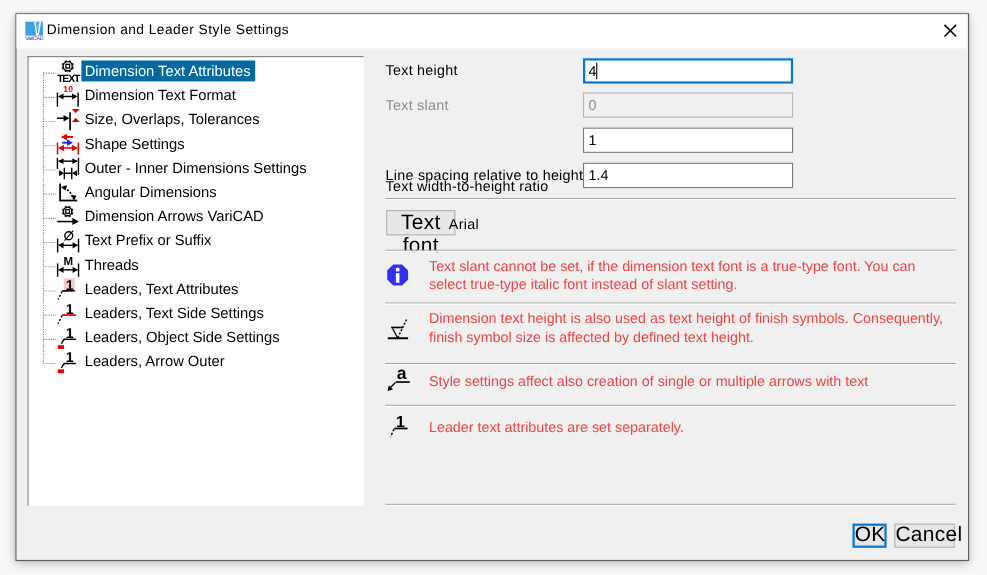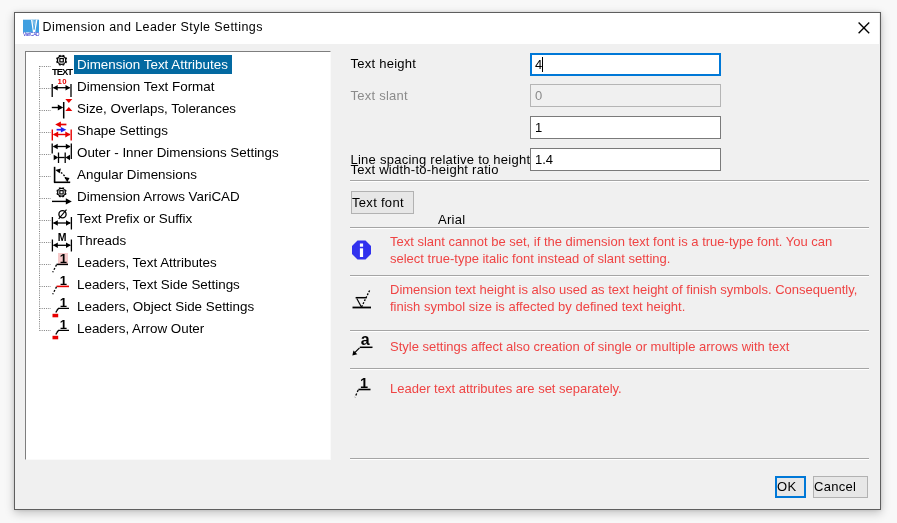--- a/index.html
+++ b/index.html
@@ -6,21 +6,21 @@
 body{font-family:"Liberation Sans",sans-serif;position:relative;}
 .abs{position:absolute;}
 #dlg{left:14px;top:12px;width:865px;height:496px;background:#f0f0f0;border:1px solid #5e5e5e;
  box-shadow:0 3px 9px rgba(0,0,0,.22),0 0 3px rgba(0,0,0,.12);}
 #titlebar{left:15px;top:13px;width:864px;height:31px;background:#ffffff;}
 #title{left:42.5px;top:20px;font-size:12.5px;letter-spacing:0.42px;color:#000;}
 #tree{left:25px;top:51px;width:304px;height:407px;background:#fff;border:1px solid #7e7e7e;border-right-color:#fafafa;border-bottom-color:#fafafa;}
 .lbl{font-size:13px;letter-spacing:0.25px;color:#000;white-space:nowrap;}
 .inp{box-sizing:border-box;width:191px;height:23px;background:#fff;border:1px solid #7a7a7a;font-size:13px;color:#000;line-height:21px;padding-left:4px;white-space:pre;}
 .sep{left:350px;width:519px;height:0;border-top:1px solid #a5a5a5;border-bottom:1px solid #ffffff;}
-.btn{box-sizing:border-box;background:#e7e7e7;border:1px solid #b2b2b2;font-size:13px;letter-spacing:0.3px;color:#000;text-align:left;}
+.btn{box-sizing:border-box;background:#e7e7e7;border:1px solid #b2b2b2;font-size:19px;letter-spacing:0.3px;color:#000;text-align:center;}
 .trow{left:77px;font-size:13.4px;color:#000;white-space:nowrap;line-height:19.5px;height:19.5px;}
 #sel{left:74px;top:54.5px;height:19px;background:#0369a1;color:#fff;font-size:13.4px;line-height:19px;padding:0 4.5px 0 3px;white-space:nowrap;}
 .info{font-size:13px;color:#ef4444;line-height:17.6px;white-space:pre;}
 svg{position:absolute;left:0;top:0;}
 </style>
 </head>
 <body>
 <div id="dlg" class="abs"></div>
 <div id="titlebar" class="abs"></div>
 <div id="title" class="abs">Dimension and Leader Style Settings</div>
@@ -45,21 +45,21 @@
 <div class="abs lbl" style="left:350.5px;top:119.5px;margin-top:42px;">Text width-to-height ratio</div>
 <div class="abs lbl" style="left:350.5px;top:151.5px;">Line spacing relative to height</div>
 
 <div class="abs inp" style="left:530px;top:53px;border:2px solid #0078d7;line-height:19px;padding-left:3px;">4<span style="border-left:1px solid #000;"></span></div>
 <div class="abs inp" style="left:530px;top:84px;background:#f0f0f0;border-color:#b5b5b5;color:#8b8b8b;">0</div>
 <div class="abs inp" style="left:530px;top:116px;">1</div>
 <div class="abs inp" style="left:530px;top:148px;">1.4</div>
 
 <div class="abs sep" style="top:180px;"></div>
 <div class="abs btn" style="left:351px;top:191px;width:63px;height:23px;line-height:21px;">Text font</div>
-<div class="abs lbl" style="left:438px;top:196px;letter-spacing:0.3px;margin-top:16px;">Arial</div>
+<div class="abs lbl" style="left:408px;top:196px;letter-spacing:0.3px;">Arial</div>
 <div class="abs sep" style="top:227px;"></div>
 
 <div class="abs info" style="left:390px;top:232.6px;">Text slant cannot be set, if the dimension text font is a true-type font. You can
 select true-type italic font instead of slant setting.</div>
 <div class="abs sep" style="top:275px;"></div>
 <div class="abs info" style="left:390px;top:280.8px;">Dimension text height is also used as text height of finish symbols. Consequently,
 finish symbol size is affected by defined text height.</div>
 <div class="abs sep" style="top:330px;"></div>
 <div class="abs info" style="left:390px;top:338.4px;">Style settings affect also creation of single or multiple arrows with text</div>
 <div class="abs sep" style="top:368px;"></div>

